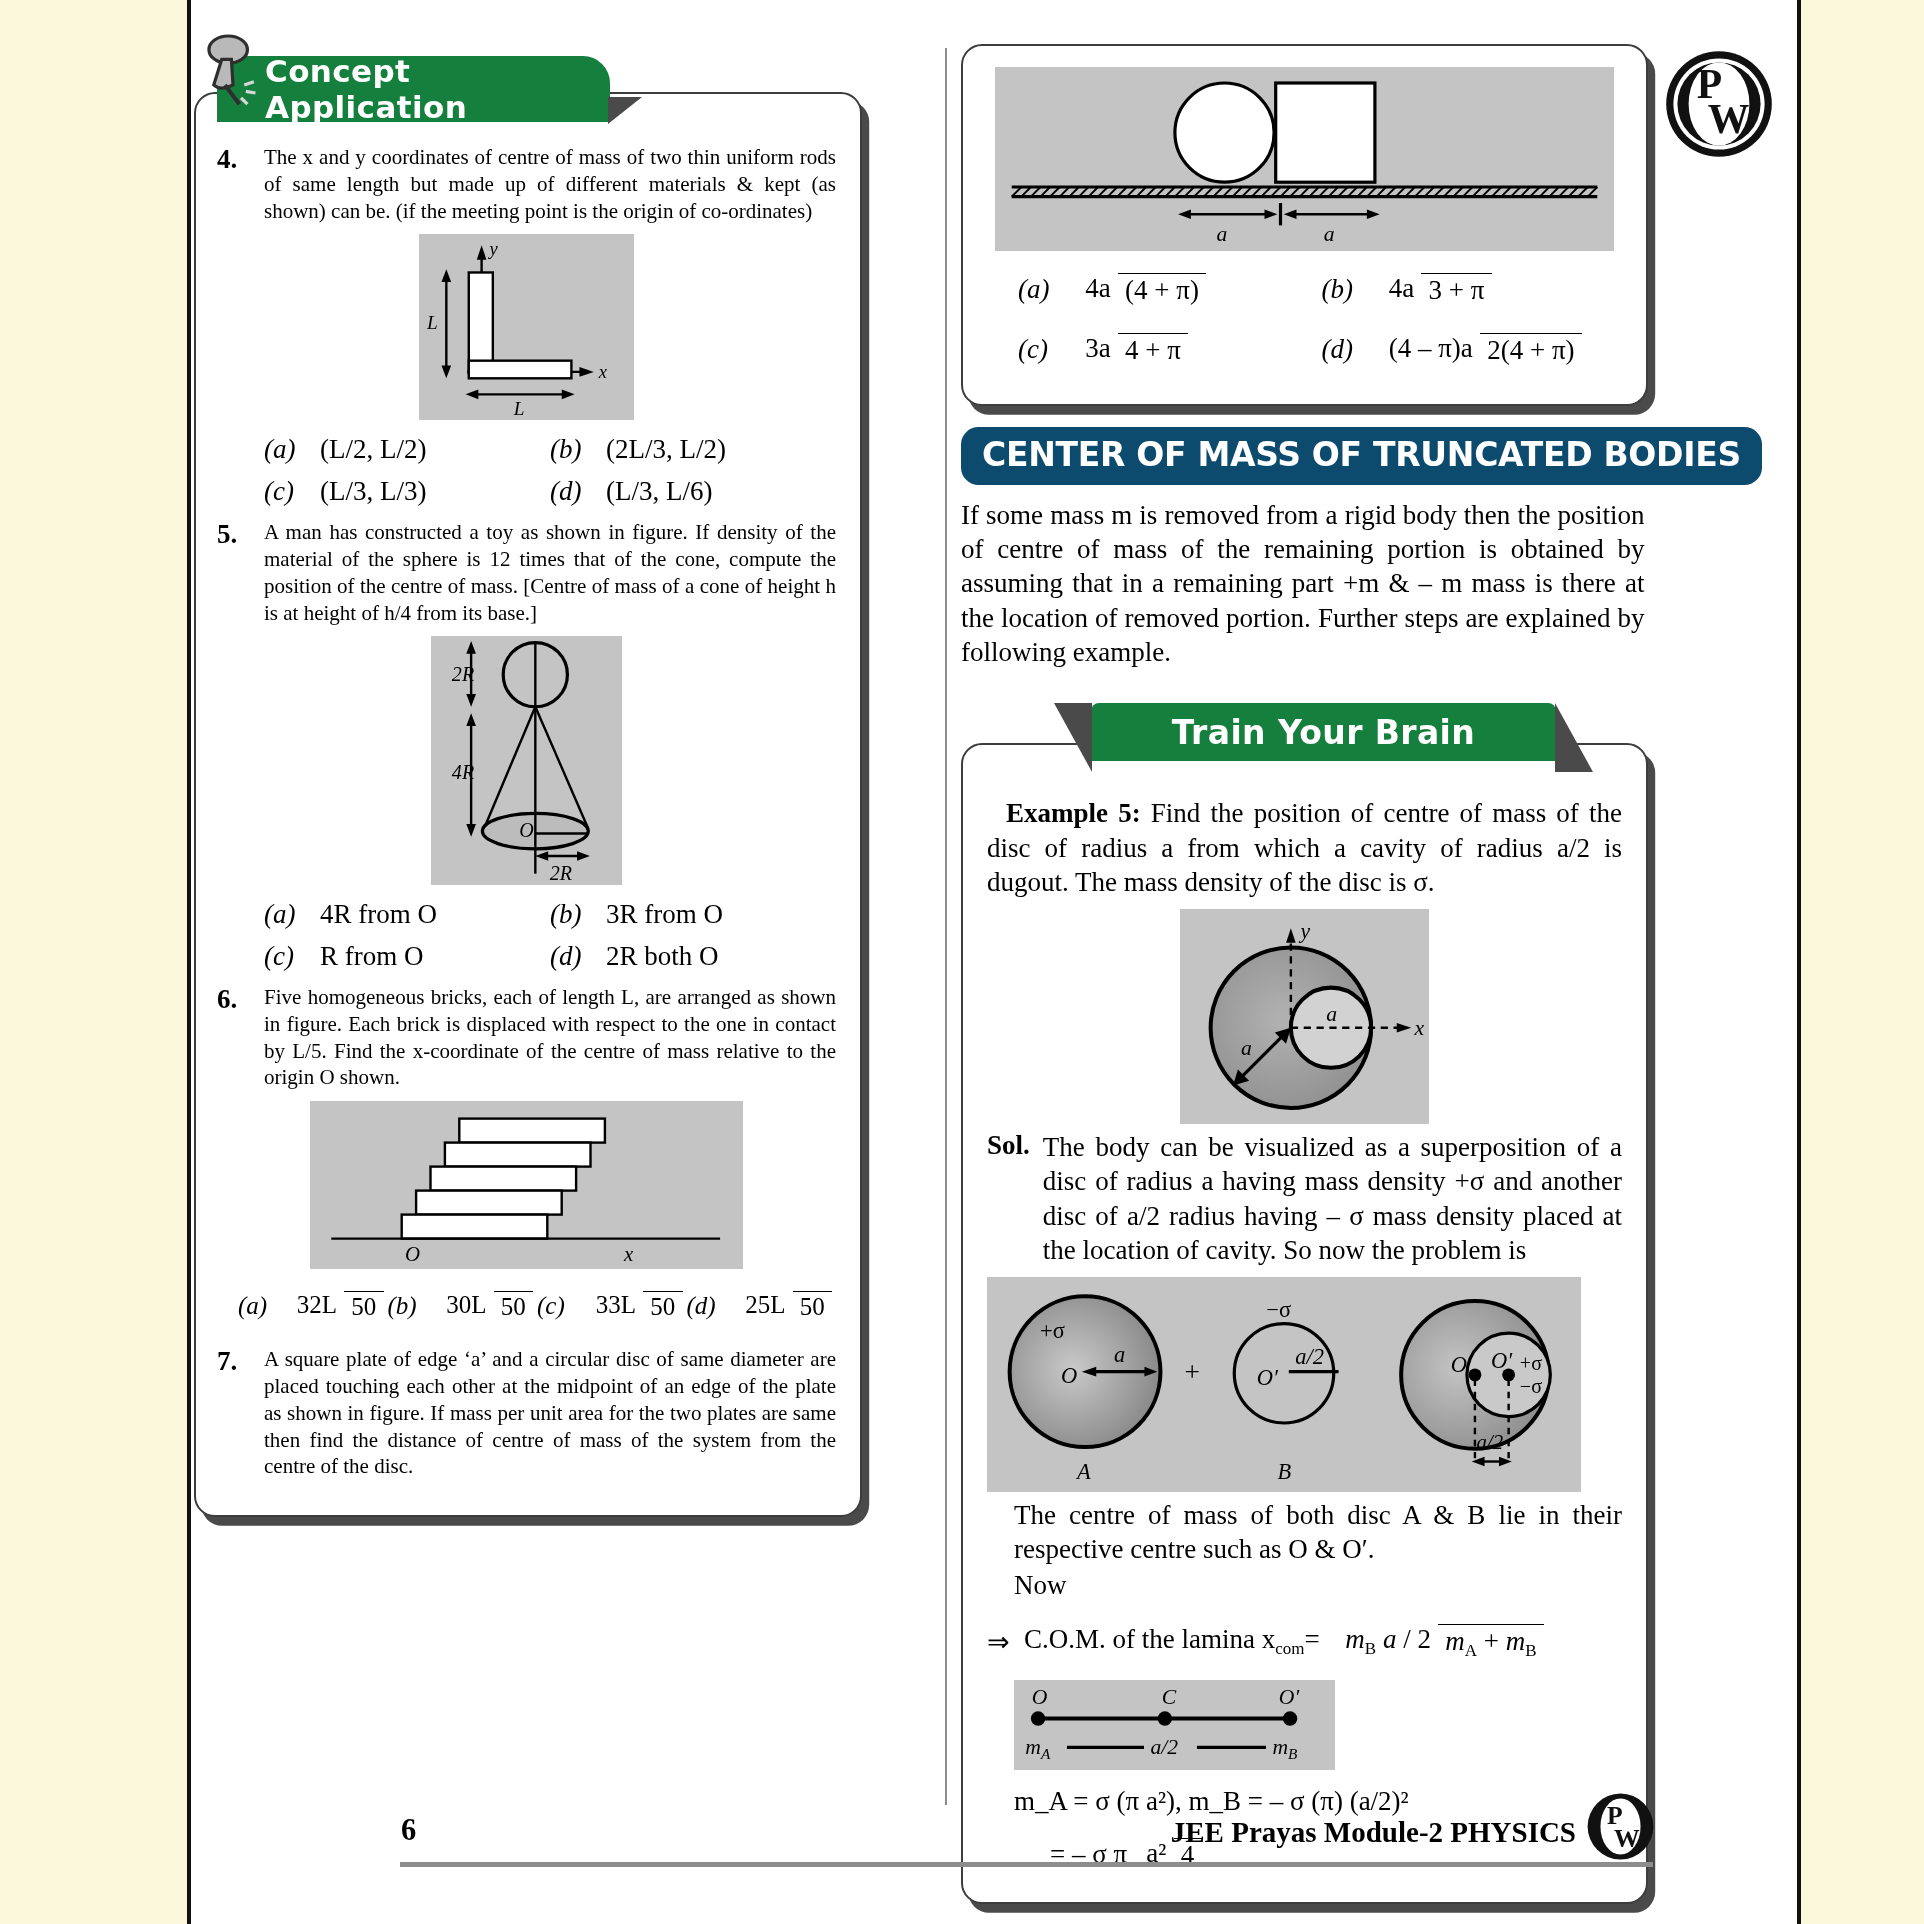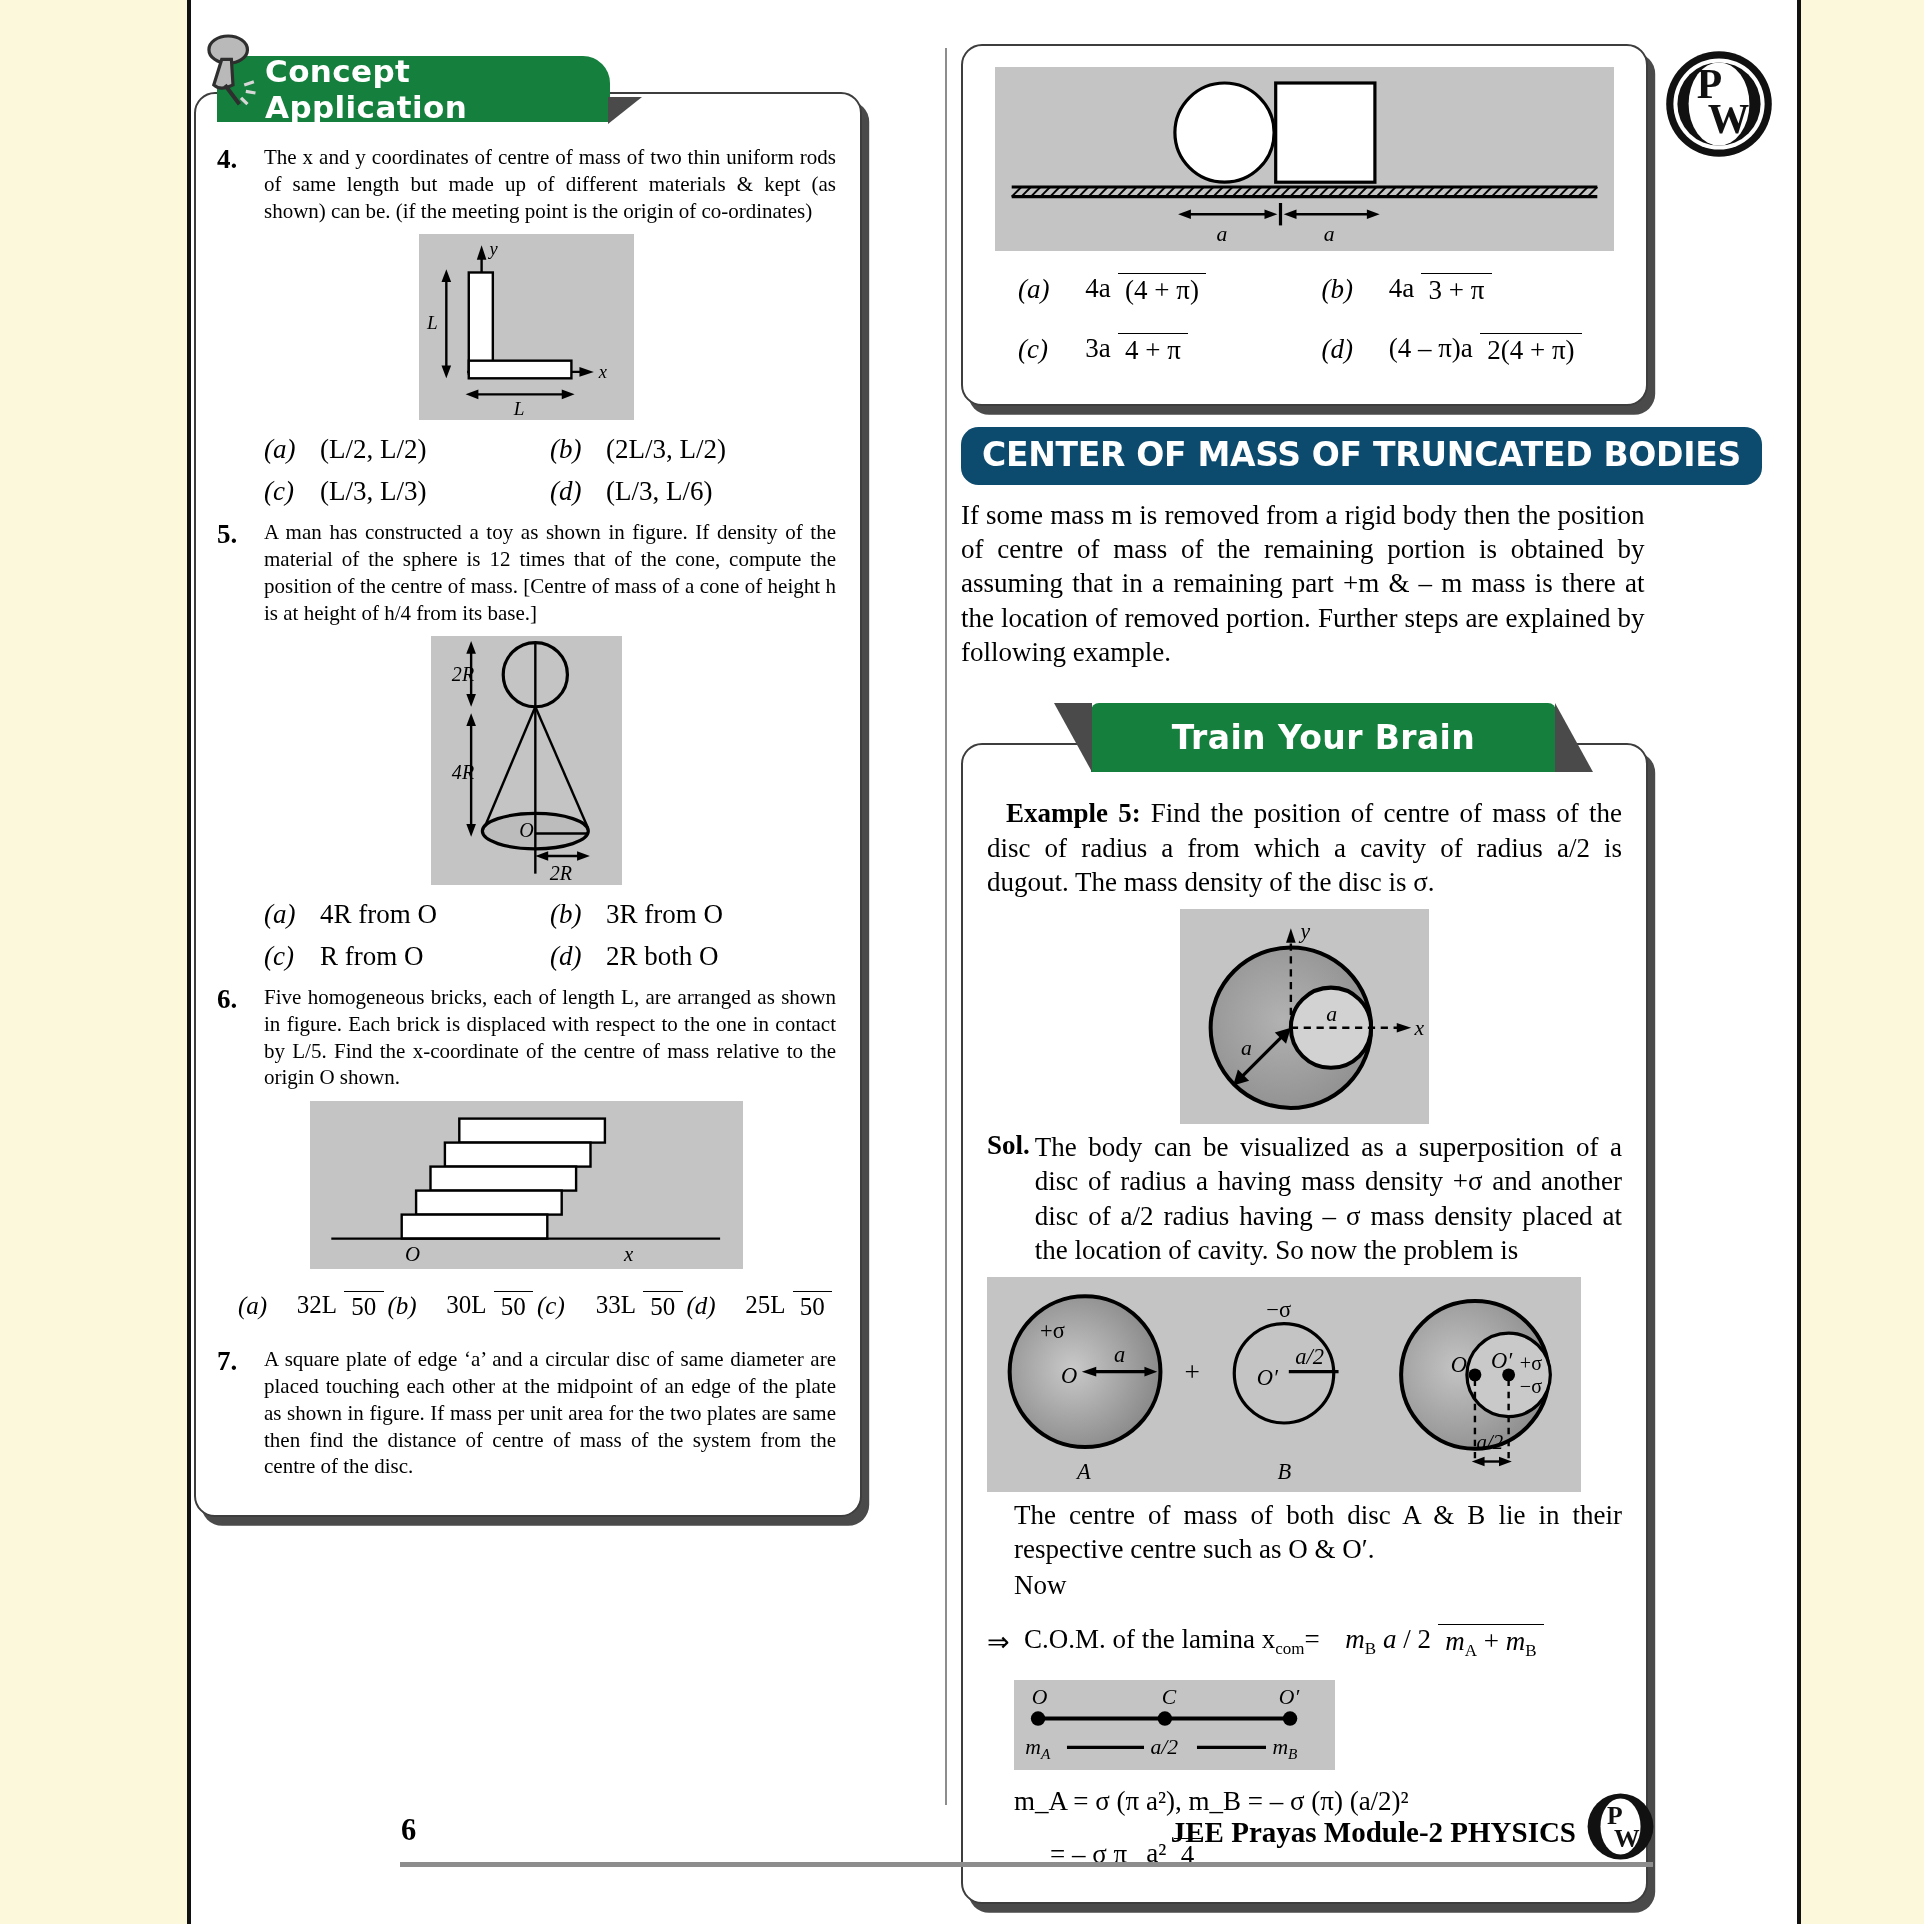--- a/index.html
+++ b/index.html
@@ -51,21 +51,21 @@
     padding-left:48px; justify-content:flex-start;
   }
   .ribbon-concept:after {
     content:""; position:absolute; right:-32px; bottom:-1.6px;
     border-left:34px solid #4a4a4a; border-bottom:27px solid transparent;
   }
   .pin {
     position:absolute; left:-21px; top:-24px; width:74px; height:77px;
   }
   .ribbon-train {
-    left:128px; width:465px; top:-42px; height:69px; font-size:33px;
+    left:128px; width:465px; top:-42px; height:58px; font-size:33px;
     border-radius:8px 8px 0 0;
   }
   .ribbon-train:before {
     content:""; position:absolute; left:-37px; top:0;
     border-right:38px solid #4a4a4a; border-bottom:69px solid transparent;
   }
   .ribbon-train:after {
     content:""; position:absolute; right:-37px; top:0;
     border-left:38px solid #4a4a4a; border-top:69px solid transparent;
   }
@@ -453,21 +453,21 @@
         <polygon points="288,148 270,142 270,154" fill="#000"></polygon>
         <text x="292" y="157" font-family="Liberation Serif, serif" font-size="27" font-style="italic">x</text>
 
         <line x1="130" y1="156" x2="76" y2="210" stroke="#000" stroke-width="4"></line>
         <polygon points="138,148 118,154 132,168" fill="#000"></polygon>
         <polygon points="66,220 86,214 72,200" fill="#000"></polygon>
         <text x="76" y="182" font-family="Liberation Serif, serif" font-size="27" font-style="italic">a</text>
         <text x="182" y="140" font-family="Liberation Serif, serif" font-size="27" font-style="italic">a</text>
       </svg>
 
-      <div style="display:flex; gap:5px; margin-top:4.8px;">
+      <div style="display:flex; gap:13px; margin-top:4.8px;">
         <b style="font-size:27px;">Sol.</b>
         <div class="para" style="flex:1;">The body can be visualized as a superposition of a disc of radius a having mass density +σ and another disc of a/2 radius having – σ mass density placed at the location of cavity. So now the problem is</div>
       </div>
 
       <svg class="fig" width="594" height="215" viewBox="0 0 740 268" style="margin-left:0;">
         <defs>
           <radialGradient id="gA" cx="42%" cy="48%" r="64%">
             <stop offset="0%" stop-color="#c9c9c9"></stop>
               <stop offset="100%" stop-color="#838383"></stop>
           </radialGradient>

